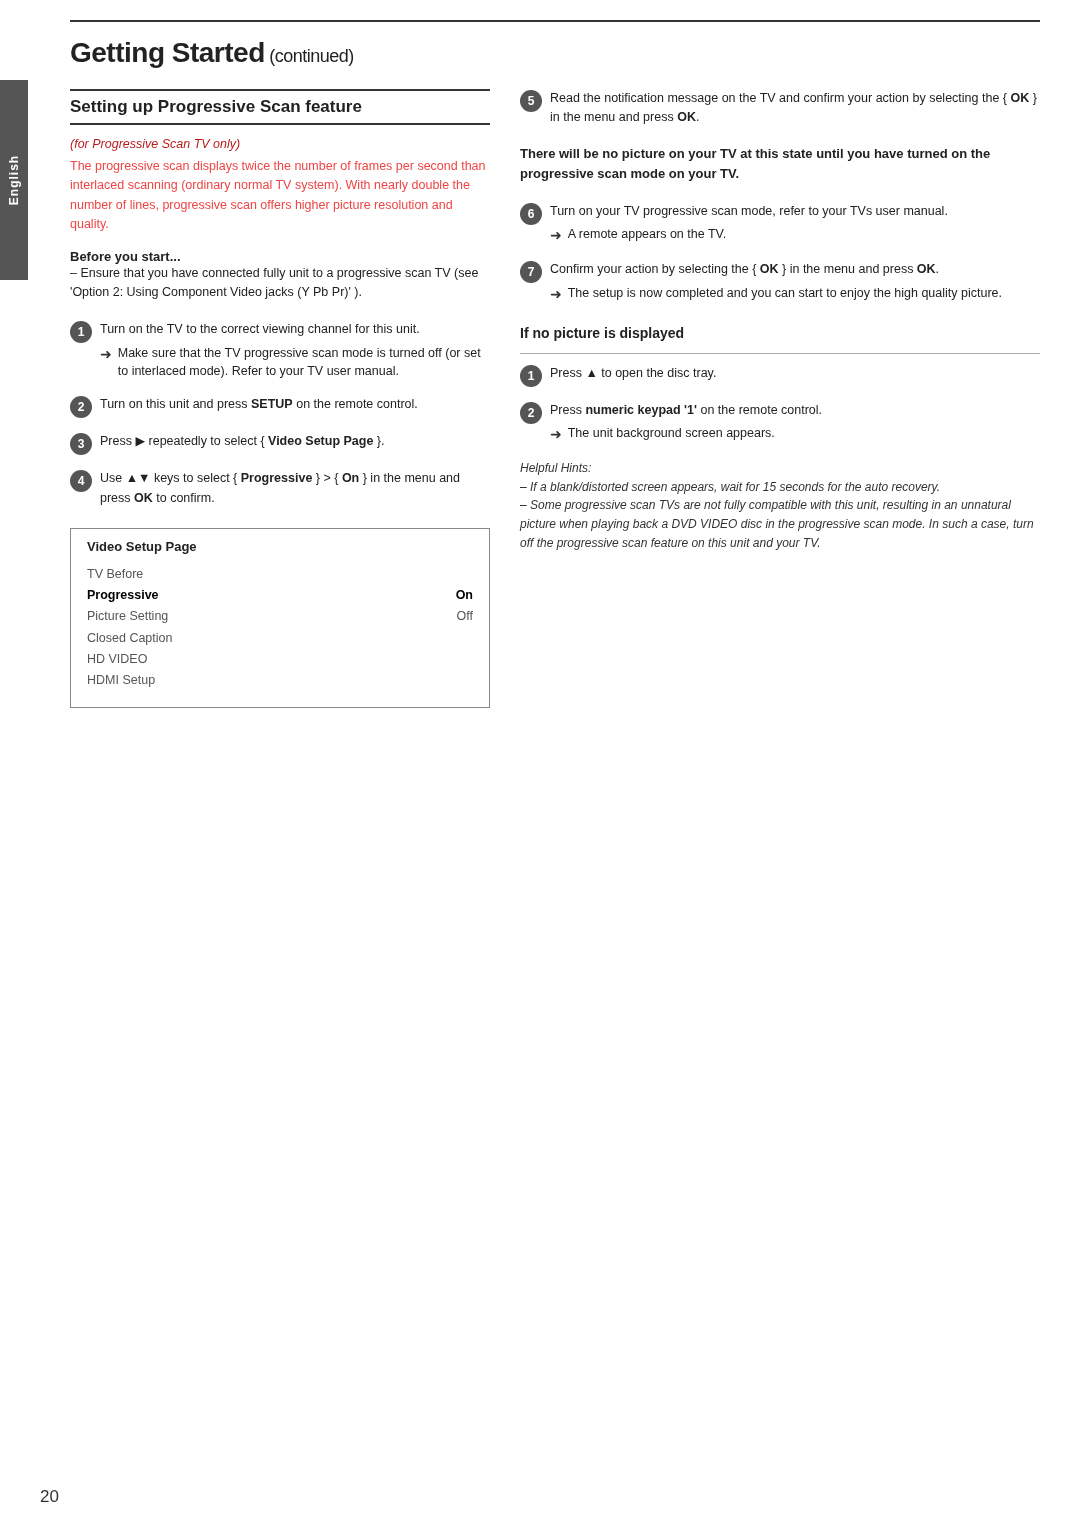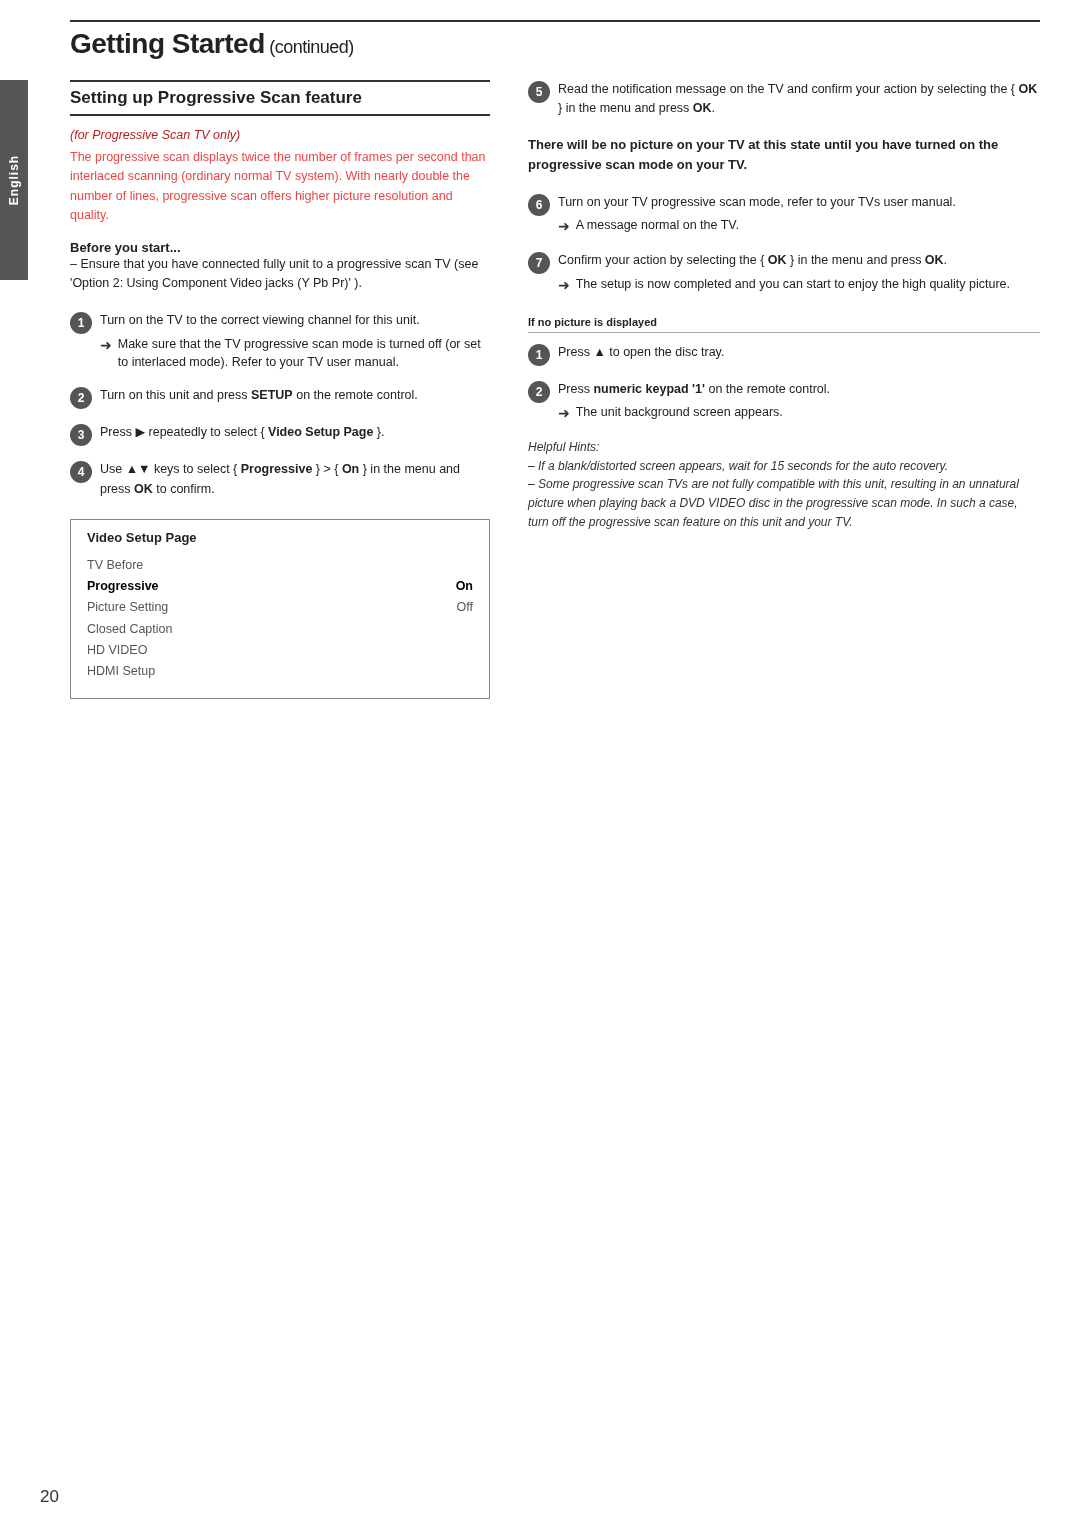--- a/index.html
+++ b/index.html
@@ -44,37 +44,37 @@
 
     
     .main-content {
       margin-left: 30px;
       padding: 20px 40px 40px 40px;
     }
 
     
     .page-header {
       border-top: 2px solid #333;
-      padding-top: 6px;
+      padding-top: 15px;
       margin-bottom: 20px;
     }
     .page-header h1 {
       font-size: 28px;
       font-weight: bold;
       letter-spacing: -0.5px;
     }
     .page-header h1 span.continued {
       font-size: 18px;
       font-weight: normal;
     }
 
     
     .two-col {
       display: flex;
-      gap: 38px;
+      gap: 30px;
     }
 
     .left-col {
       width: 420px;
       flex-shrink: 0;
     }
 
     .right-col {
       flex: 1;
     }
@@ -191,23 +191,23 @@
     }
 
     .warning-text {
       font-size: 13px;
       font-weight: bold;
       line-height: 1.55;
     }
 
     .sub-section-title {
       font-weight: bold;
-      font-size: 11px;
+      font-size: 14px;
       border-bottom: 1px solid #aaa;
-      padding-bottom: 4px;
+      padding-bottom: 12px;
       margin-bottom: 10px;
       margin-top: 20px;
     }
 
     .helpful-hints {
       font-style: italic;
       font-size: 12px;
       line-height: 1.55;
       margin-top: 14px;
       color: #333;
@@ -325,21 +325,21 @@
         <div class="warning-box">
           <p class="warning-text">There will be no picture on your TV at this state until you have turned on the progressive scan mode on your TV.</p>
         </div>
 
         <div class="step">
           <div class="step-number">6</div>
           <div class="step-content">
             <span>Turn on your TV progressive scan mode, refer to your TVs user manual.</span>
             <div class="arrow-note">
               <span class="arrow-symbol">➜</span>
-              <span>A message normal on the TV.</span>
+              <span>A remote appears on the TV.</span>
             </div>
           </div>
         </div>
 
         <div class="step">
           <div class="step-number">7</div>
           <div class="step-content">
             <span>Confirm your action by selecting the { <strong>OK</strong> } in the menu and press <strong>OK</strong>.</span>
             <div class="arrow-note">
               <span class="arrow-symbol">➜</span>

